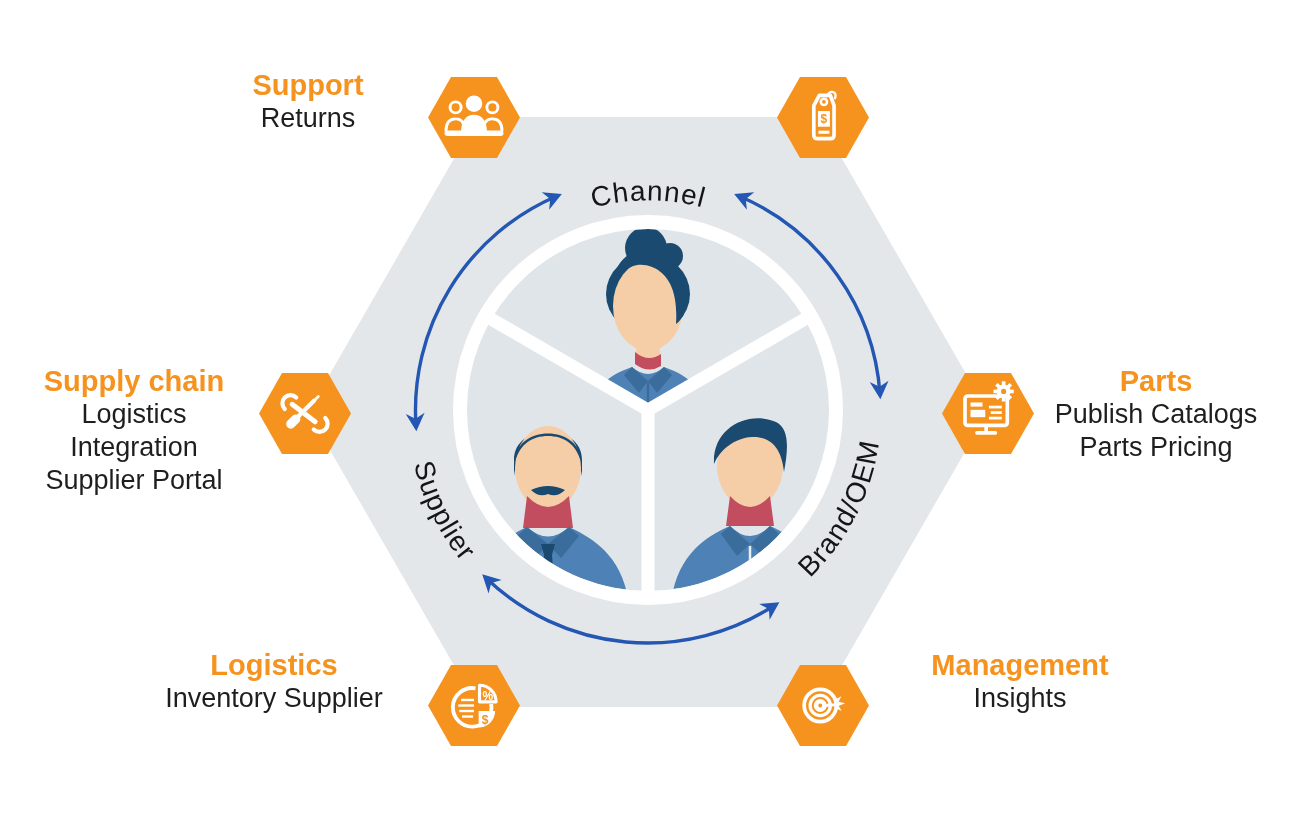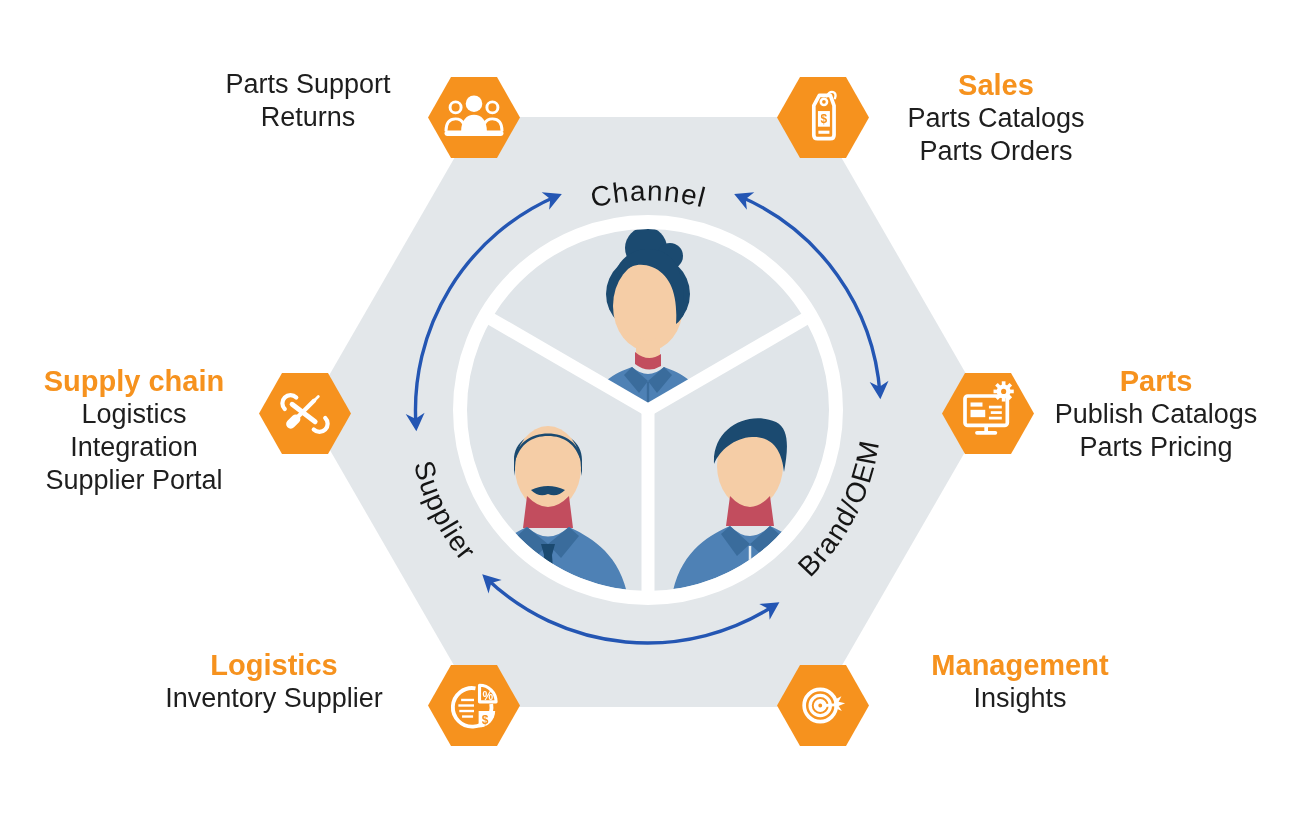--- a/index.html
+++ b/index.html
@@ -210,29 +210,24 @@
         <circle cx="47" cy="44" r="17.5" stroke-width="4"></circle>
         <circle cx="47" cy="44" r="11" stroke-width="3.6"></circle>
         <circle cx="47" cy="44" r="4.6" stroke-width="5"></circle>
         <line x1="52" y1="44" x2="66" y2="43" stroke-width="3"></line>
         <path d="M62,38 l8,-4 l-3,6 l7,1.5 l-7,3 l3.5,5.5 l-8,-3.5 Z" fill="#ffffff" stroke="none"></path>
       </g>
     </svg>
   </div>
 
   <div class="node-label" style="left:138px;top:68px">
-    <div class="node-line">Parts Support</div>
+    <div class="node-title">Support</div>
     <div class="node-line">Returns</div>
   </div>
 
-  <div class="node-label" style="left:826px;top:68px">
-    <div class="node-title">Sales</div>
-    <div class="node-line">Parts Catalogs</div>
-    <div class="node-line">Parts Orders</div>
-  </div>
 
   <div class="node-label" style="left:-36px;top:364px">
     <div class="node-title">Supply chain</div>
     <div class="node-line">Logistics</div>
     <div class="node-line">Integration</div>
     <div class="node-line">Supplier Portal</div>
   </div>
 
   <div class="node-label" style="left:986px;top:364px">
     <div class="node-title">Parts</div>

